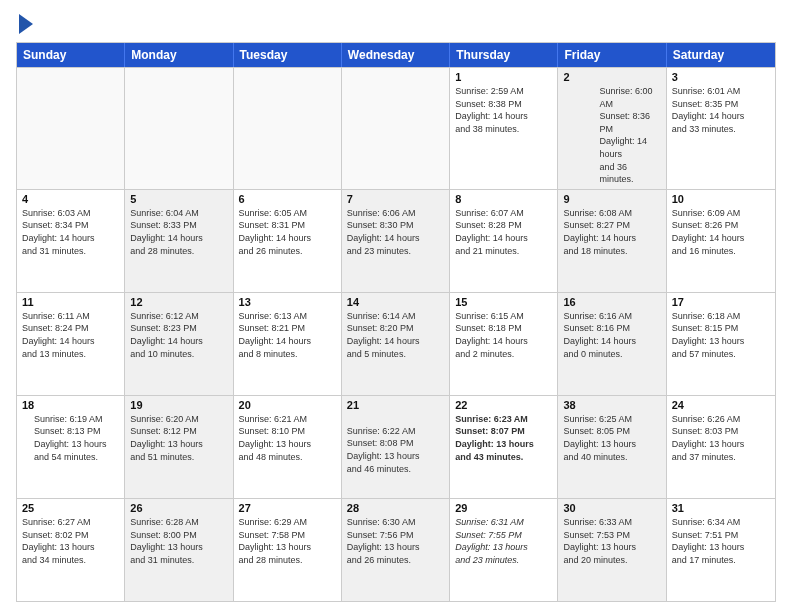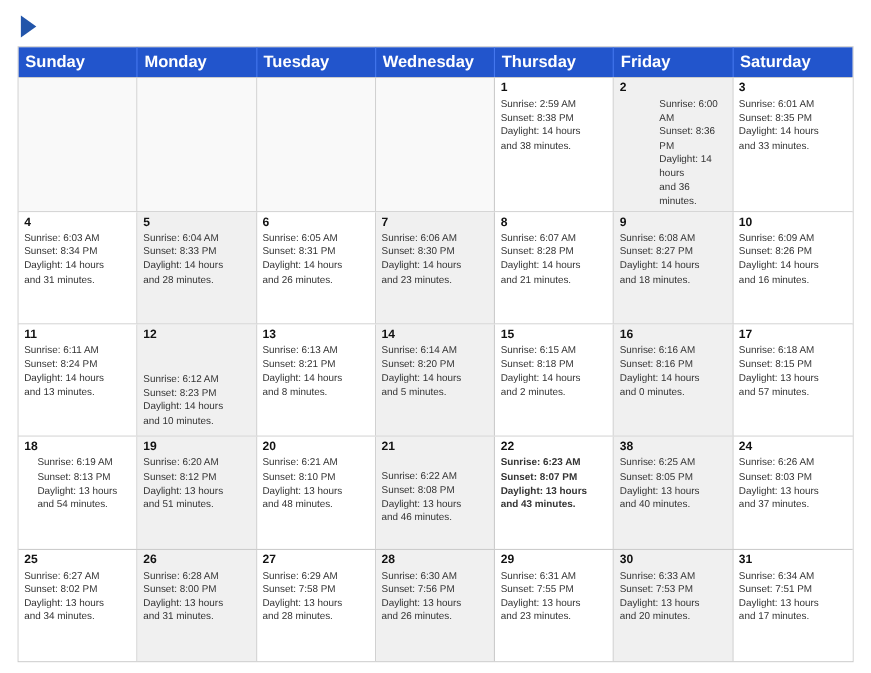--- a/index.html
+++ b/index.html
@@ -70,21 +70,21 @@
       border: 1px solid #ccc;
     }
     .cal-header {
       display: grid;
       grid-template-columns: repeat(7, 1fr);
       background: #2255cc;
     }
     .cal-header-cell {
       color: #fff;
       font-weight: bold;
-      font-size: 15px;
+      font-size: 12px;
       padding: 5px 6px;
       border-right: 1px solid #4477ee;
     }
     .cal-header-cell:last-child { border-right: none; }
     .cal-body {
       flex: 1;
       display: flex;
       flex-direction: column;
     }
     .cal-row {
@@ -227,21 +227,21 @@
         <div class="cal-row">
           <div class="cal-cell">
             <div class="day-number">11</div>
             <div class="day-info" style="white-space: pre-line;">Sunrise: 6:11 AM
 Sunset: 8:24 PM
 Daylight: 14 hours
 and 13 minutes.</div>
           </div>
           <div class="cal-cell shaded">
             <div class="day-number">12</div>
-            <div class="day-info" style="white-space: pre-line; margin-top: 26px;">Sunrise: 6:12 AM
+            <div class="day-info" style="white-space: pre-line;">Sunrise: 6:12 AM
 Sunset: 8:23 PM
 Daylight: 14 hours
 and 10 minutes.</div>
           </div>
           <div class="cal-cell">
             <div class="day-number">13</div>
             <div class="day-info" style="white-space: pre-line;">Sunrise: 6:13 AM
 Sunset: 8:21 PM
 Daylight: 14 hours
 and 8 minutes.</div>
@@ -350,21 +350,21 @@
           </div>
           <div class="cal-cell shaded">
             <div class="day-number">28</div>
             <div class="day-info" style="white-space: pre-line;">Sunrise: 6:30 AM
 Sunset: 7:56 PM
 Daylight: 13 hours
 and 26 minutes.</div>
           </div>
           <div class="cal-cell">
             <div class="day-number">29</div>
-            <div class="day-info" style="white-space: pre-line;">Sunrise: 6:31 AM
+            <div class="day-info" style="white-space: pre-line; font-style: italic;">Sunrise: 6:31 AM
 Sunset: 7:55 PM
 Daylight: 13 hours
 and 23 minutes.</div>
           </div>
           <div class="cal-cell shaded">
             <div class="day-number">30</div>
             <div class="day-info" style="white-space: pre-line;">Sunrise: 6:33 AM
 Sunset: 7:53 PM
 Daylight: 13 hours
 and 20 minutes.</div>

